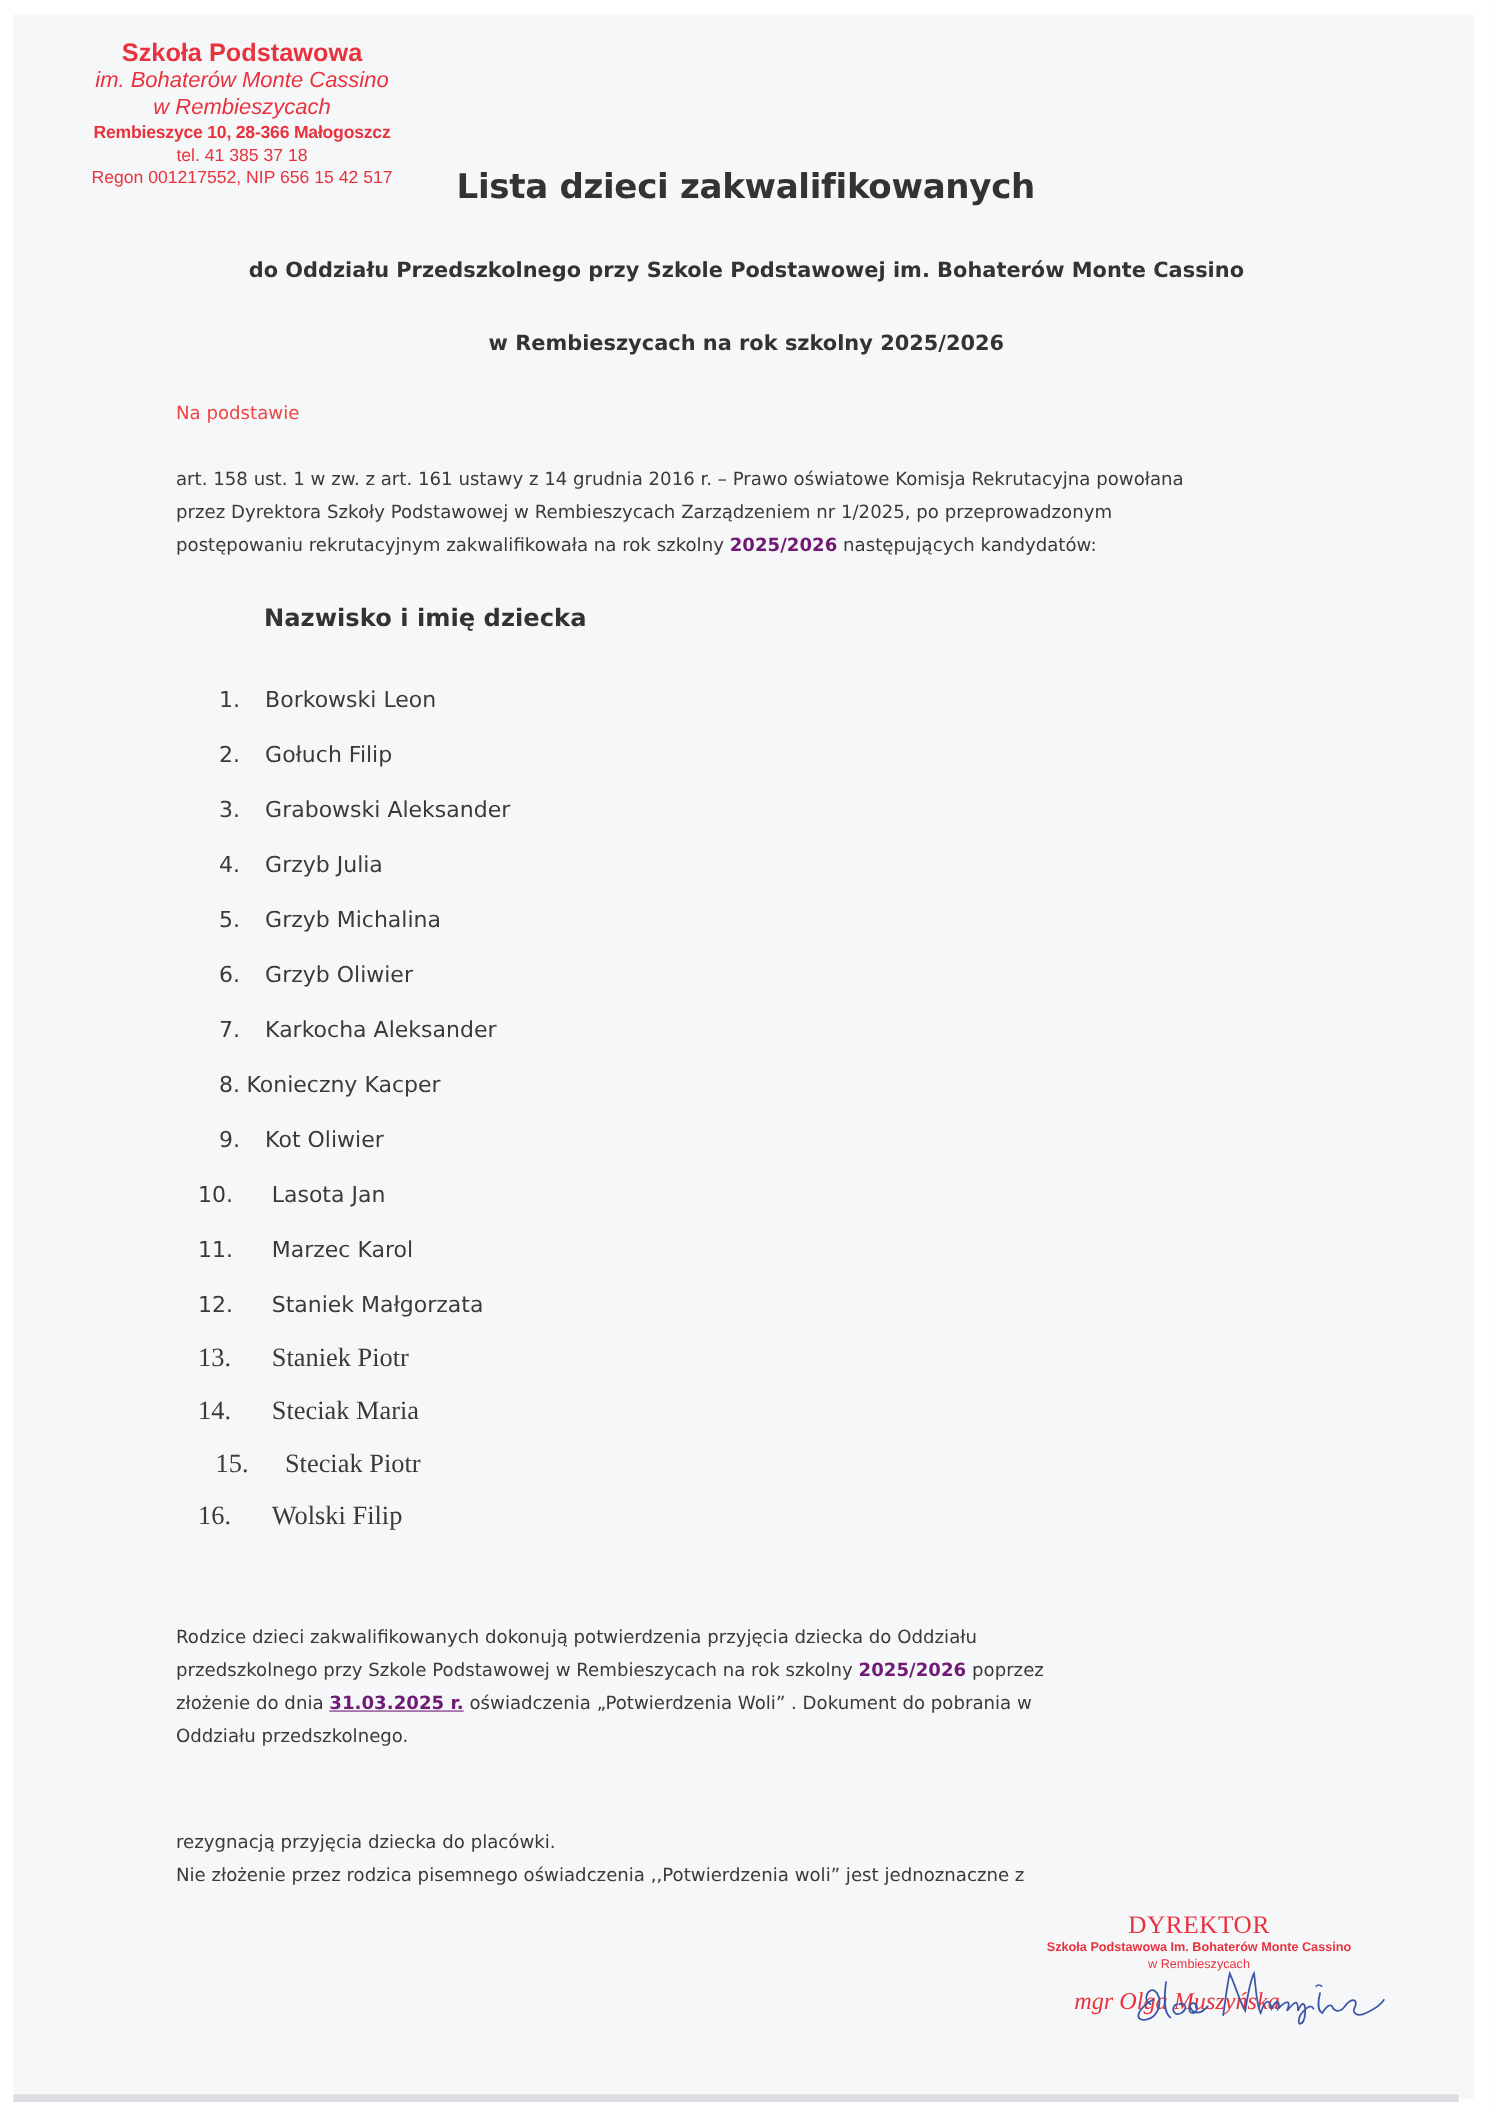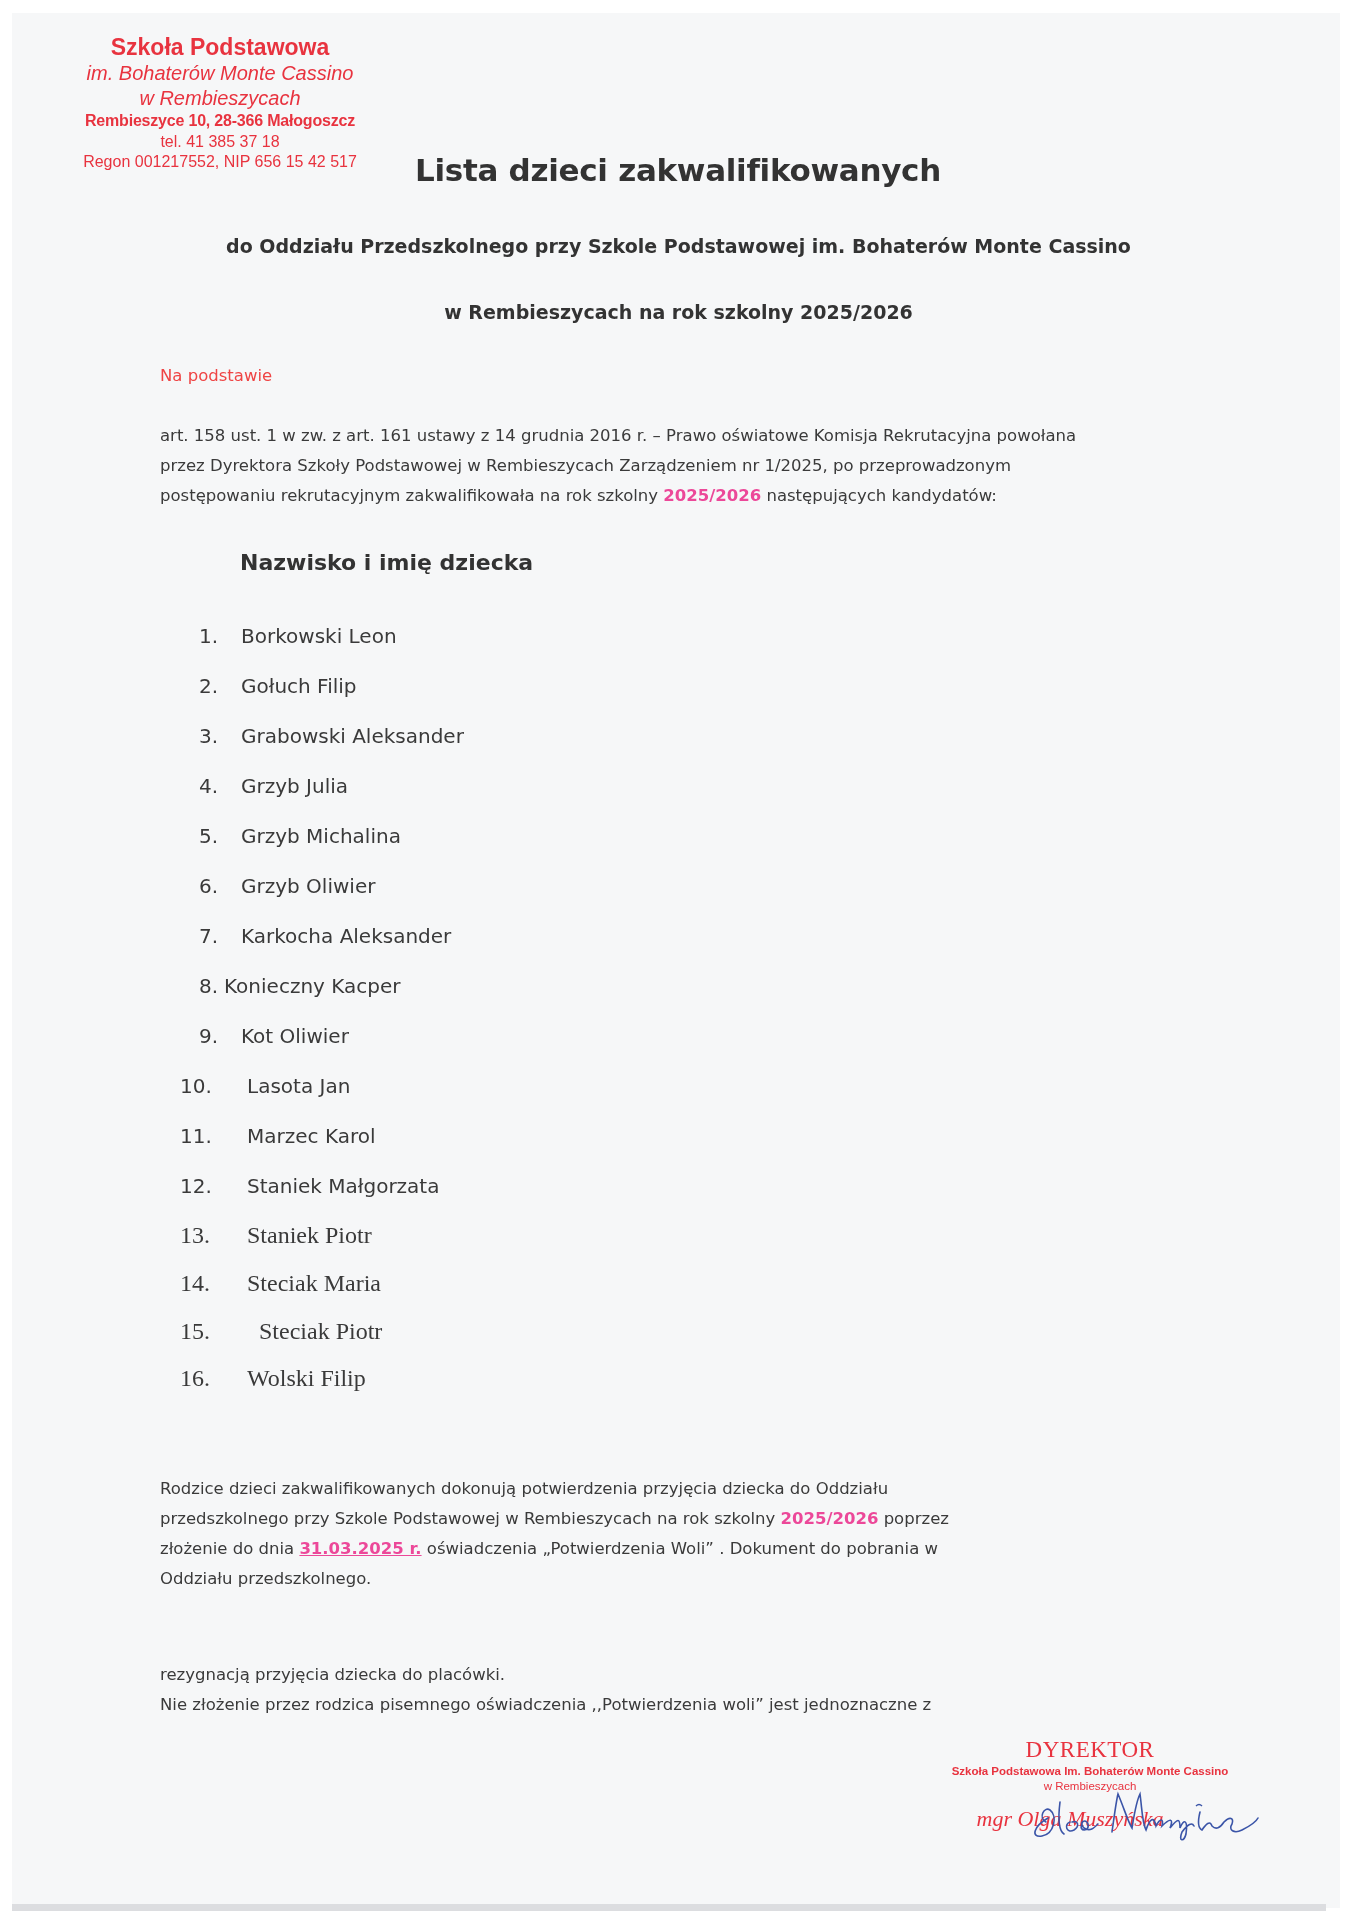--- a/index.html
+++ b/index.html
@@ -40,21 +40,21 @@
 
   .list { position: absolute; left: 180px; top: 0; }
   .li { position: absolute; left: 0; white-space: nowrap; font-size: 21px; color: #3a3a3a; }
   .li .num { display: inline-block; width: 61px; text-align: right; padding-right: 0; box-sizing: border-box; }
   .li .nm { display: inline-block; margin-left: 0; }
   .li.sans { font-family: "DejaVu Sans", sans-serif; font-size: 20px; }
   .li.serif { font-family: "Liberation Serif", "DejaVu Serif", serif; font-size: 24px; }
 
   .para2 { top: 1474px; width: 1050px; }
   .para3 { top: 1660px; width: 1050px; }
-  .b { font-weight: bold; color: #ec4899; }
+  .b { font-weight: bold; color: #701a75; }
   .u { text-decoration: underline; }
 
   
   .sig { position: absolute; left: 920px; top: 1738px; width: 340px; text-align: center; color: #e8333f; }
   .sig-title { font-family: "Liberation Serif", serif; font-size: 23px; line-height: 24px; letter-spacing: 0.5px; }
   .sig-school { font-family: "Liberation Sans", sans-serif; font-size: 11.5px; font-weight: bold; line-height: 16px; margin-top: 1px; }
   .sig-place { font-family: "Liberation Sans", sans-serif; font-size: 11.5px; line-height: 15px; }
   .sig-name { font-family: "Liberation Serif", serif; font-style: italic; font-size: 22px; line-height: 26px; margin-top: 12px; padding-right: 40px; }
   .signature-scribble { position: absolute; left: 1020px; top: 1788px; width: 240px; height: 55px; }
 </style>
@@ -137,21 +137,21 @@
     </div>
     <div class="li serif" style="top: 1222px;">
       <span class="num" style="text-align: left; width: auto; position: absolute; left: 0px;">13.</span>
       <span class="nm" style="margin-left: 6px; position: absolute; left: 61px;">Staniek Piotr</span>
     </div>
     <div class="li serif" style="top: 1270px;">
       <span class="num" style="text-align: left; width: auto; position: absolute; left: 0px;">14.</span>
       <span class="nm" style="margin-left: 6px; position: absolute; left: 61px;">Steciak Maria</span>
     </div>
     <div class="li serif" style="top: 1318px;">
-      <span class="num" style="text-align: right; width: auto; position: absolute; left: 0px;">15.</span>
+      <span class="num" style="text-align: right; width: auto; position: absolute; left: 16px;">15.</span>
       <span class="nm" style="margin-left: 18px; position: absolute; left: 61px;">Steciak Piotr</span>
     </div>
     <div class="li serif" style="top: 1365px;">
       <span class="num" style="text-align: left; width: auto; position: absolute; left: 0px;">16.</span>
       <span class="nm" style="margin-left: 6px; position: absolute; left: 61px;">Wolski Filip</span>
     </div>
   </div>
 
 <div class="para para2">
   <div>Rodzice dzieci zakwalifikowanych dokonują potwierdzenia przyjęcia  dziecka do Oddziału</div>

